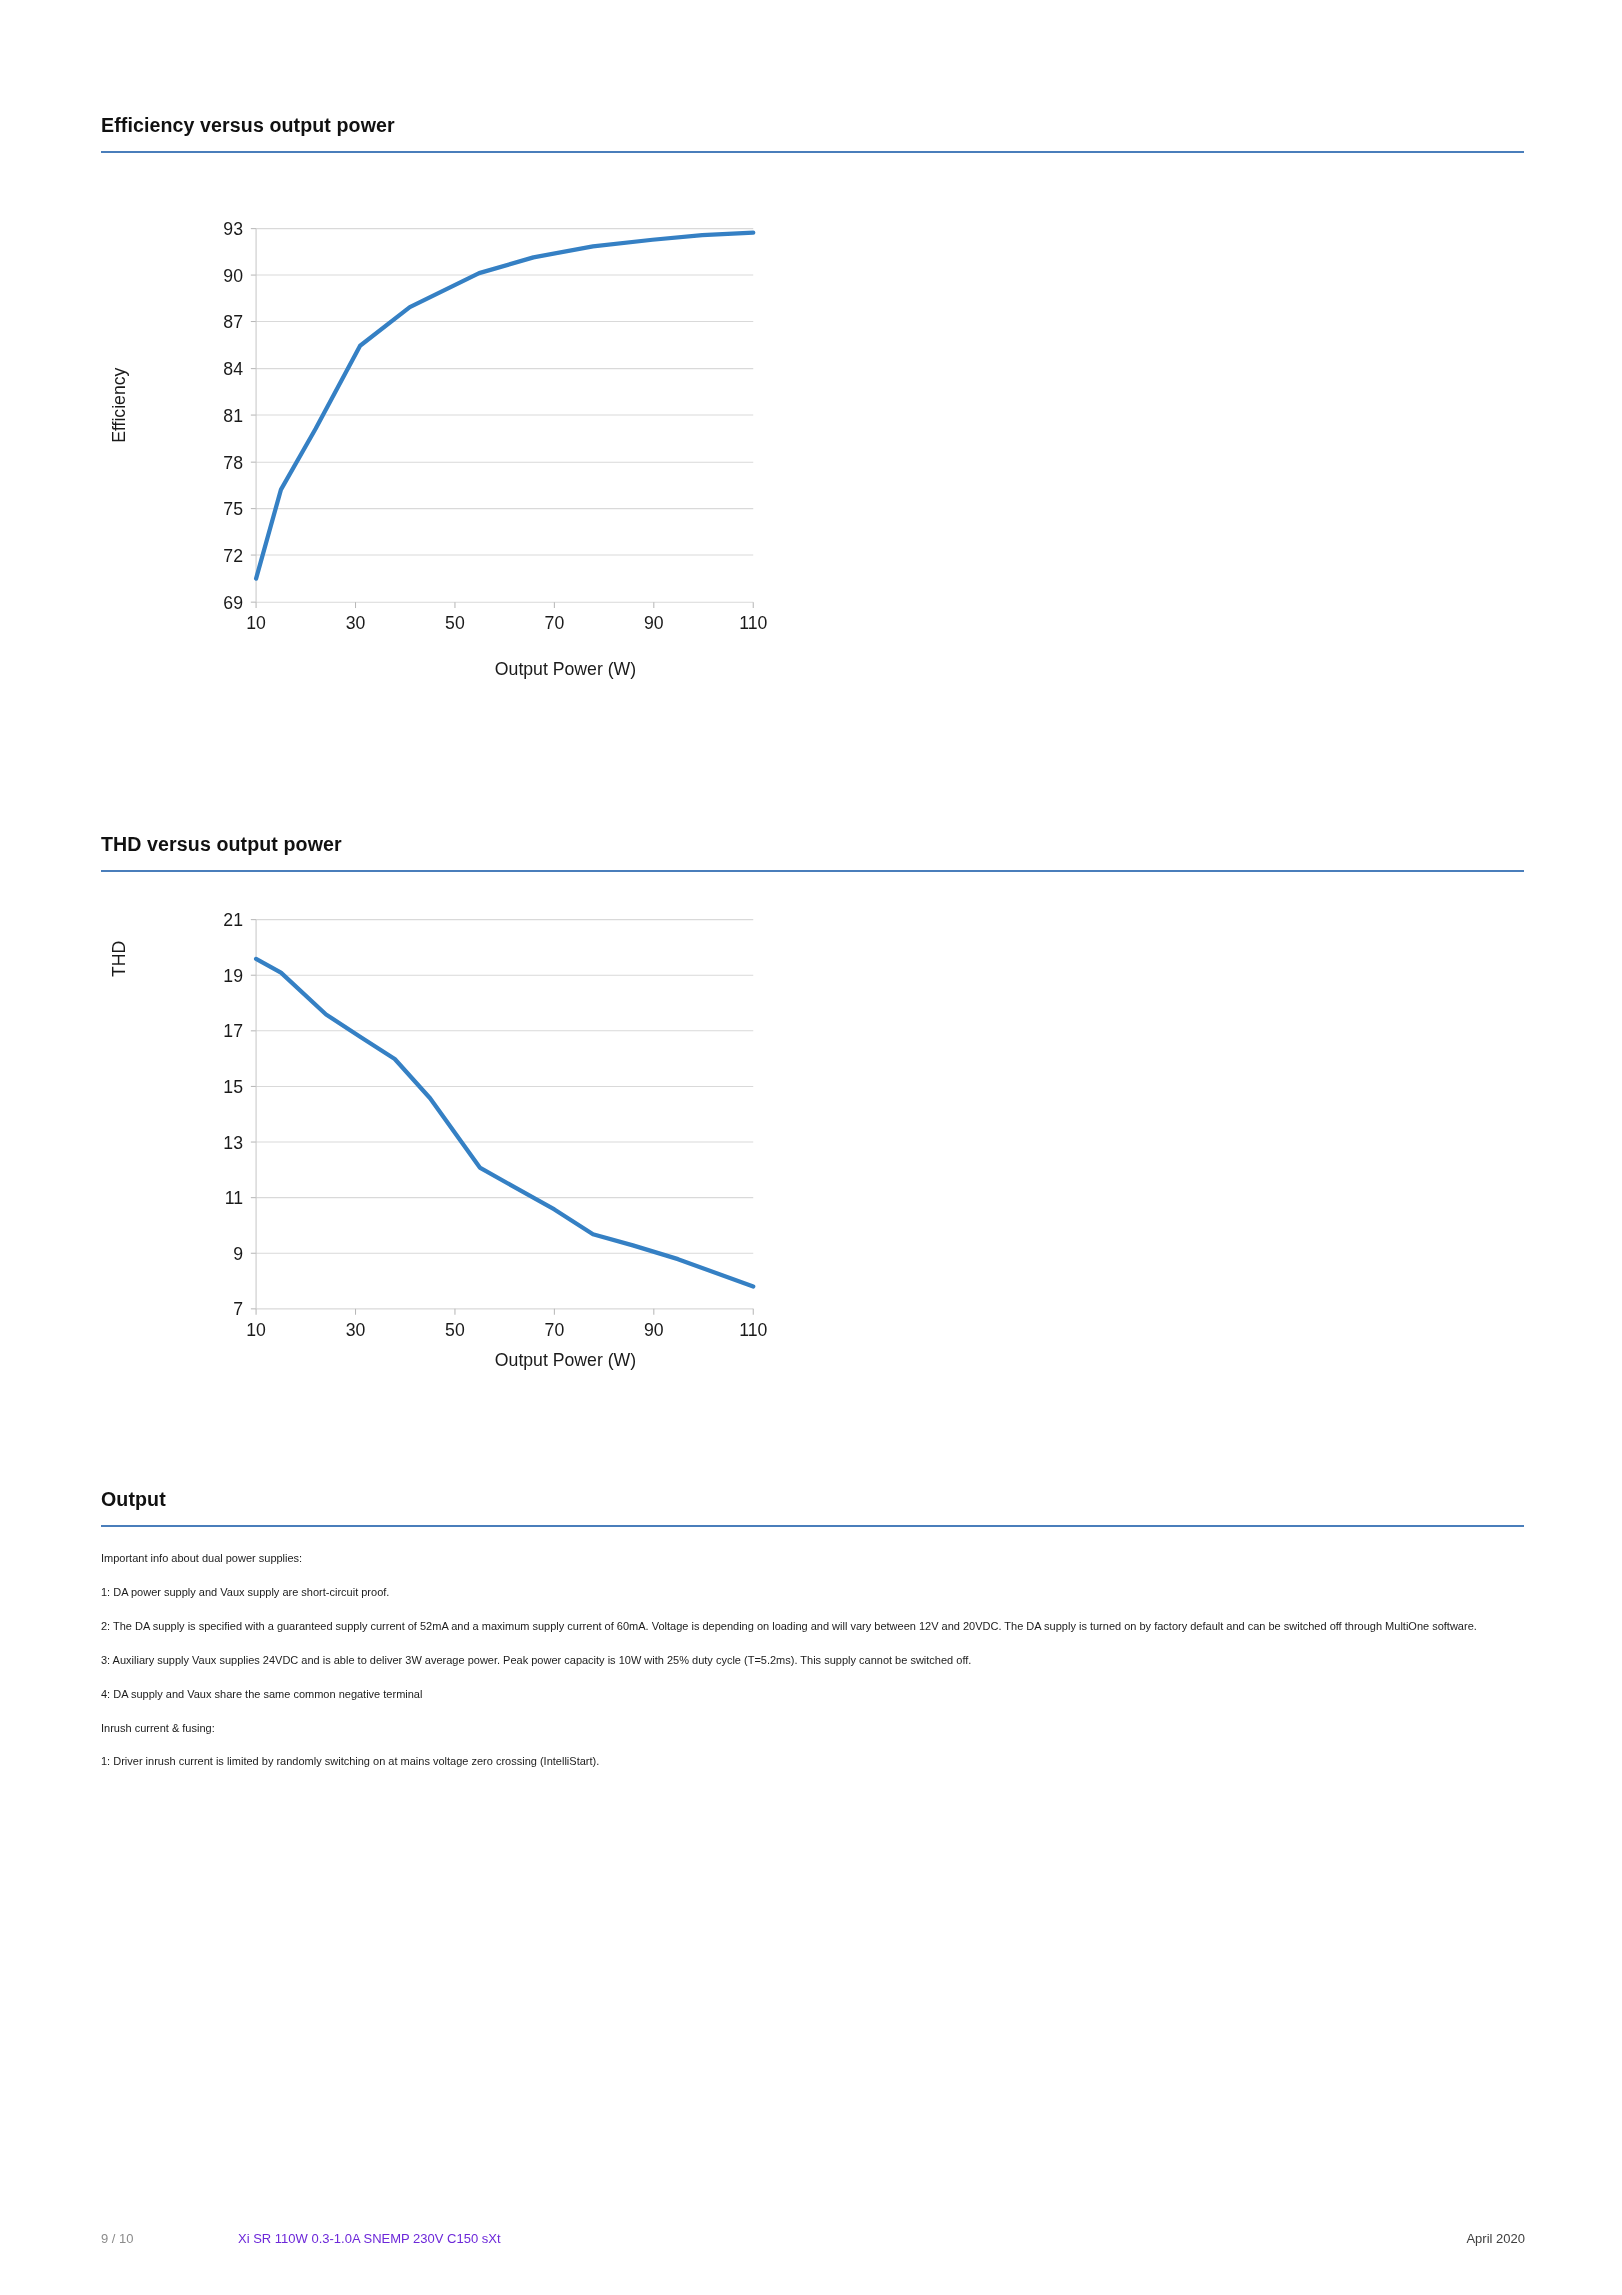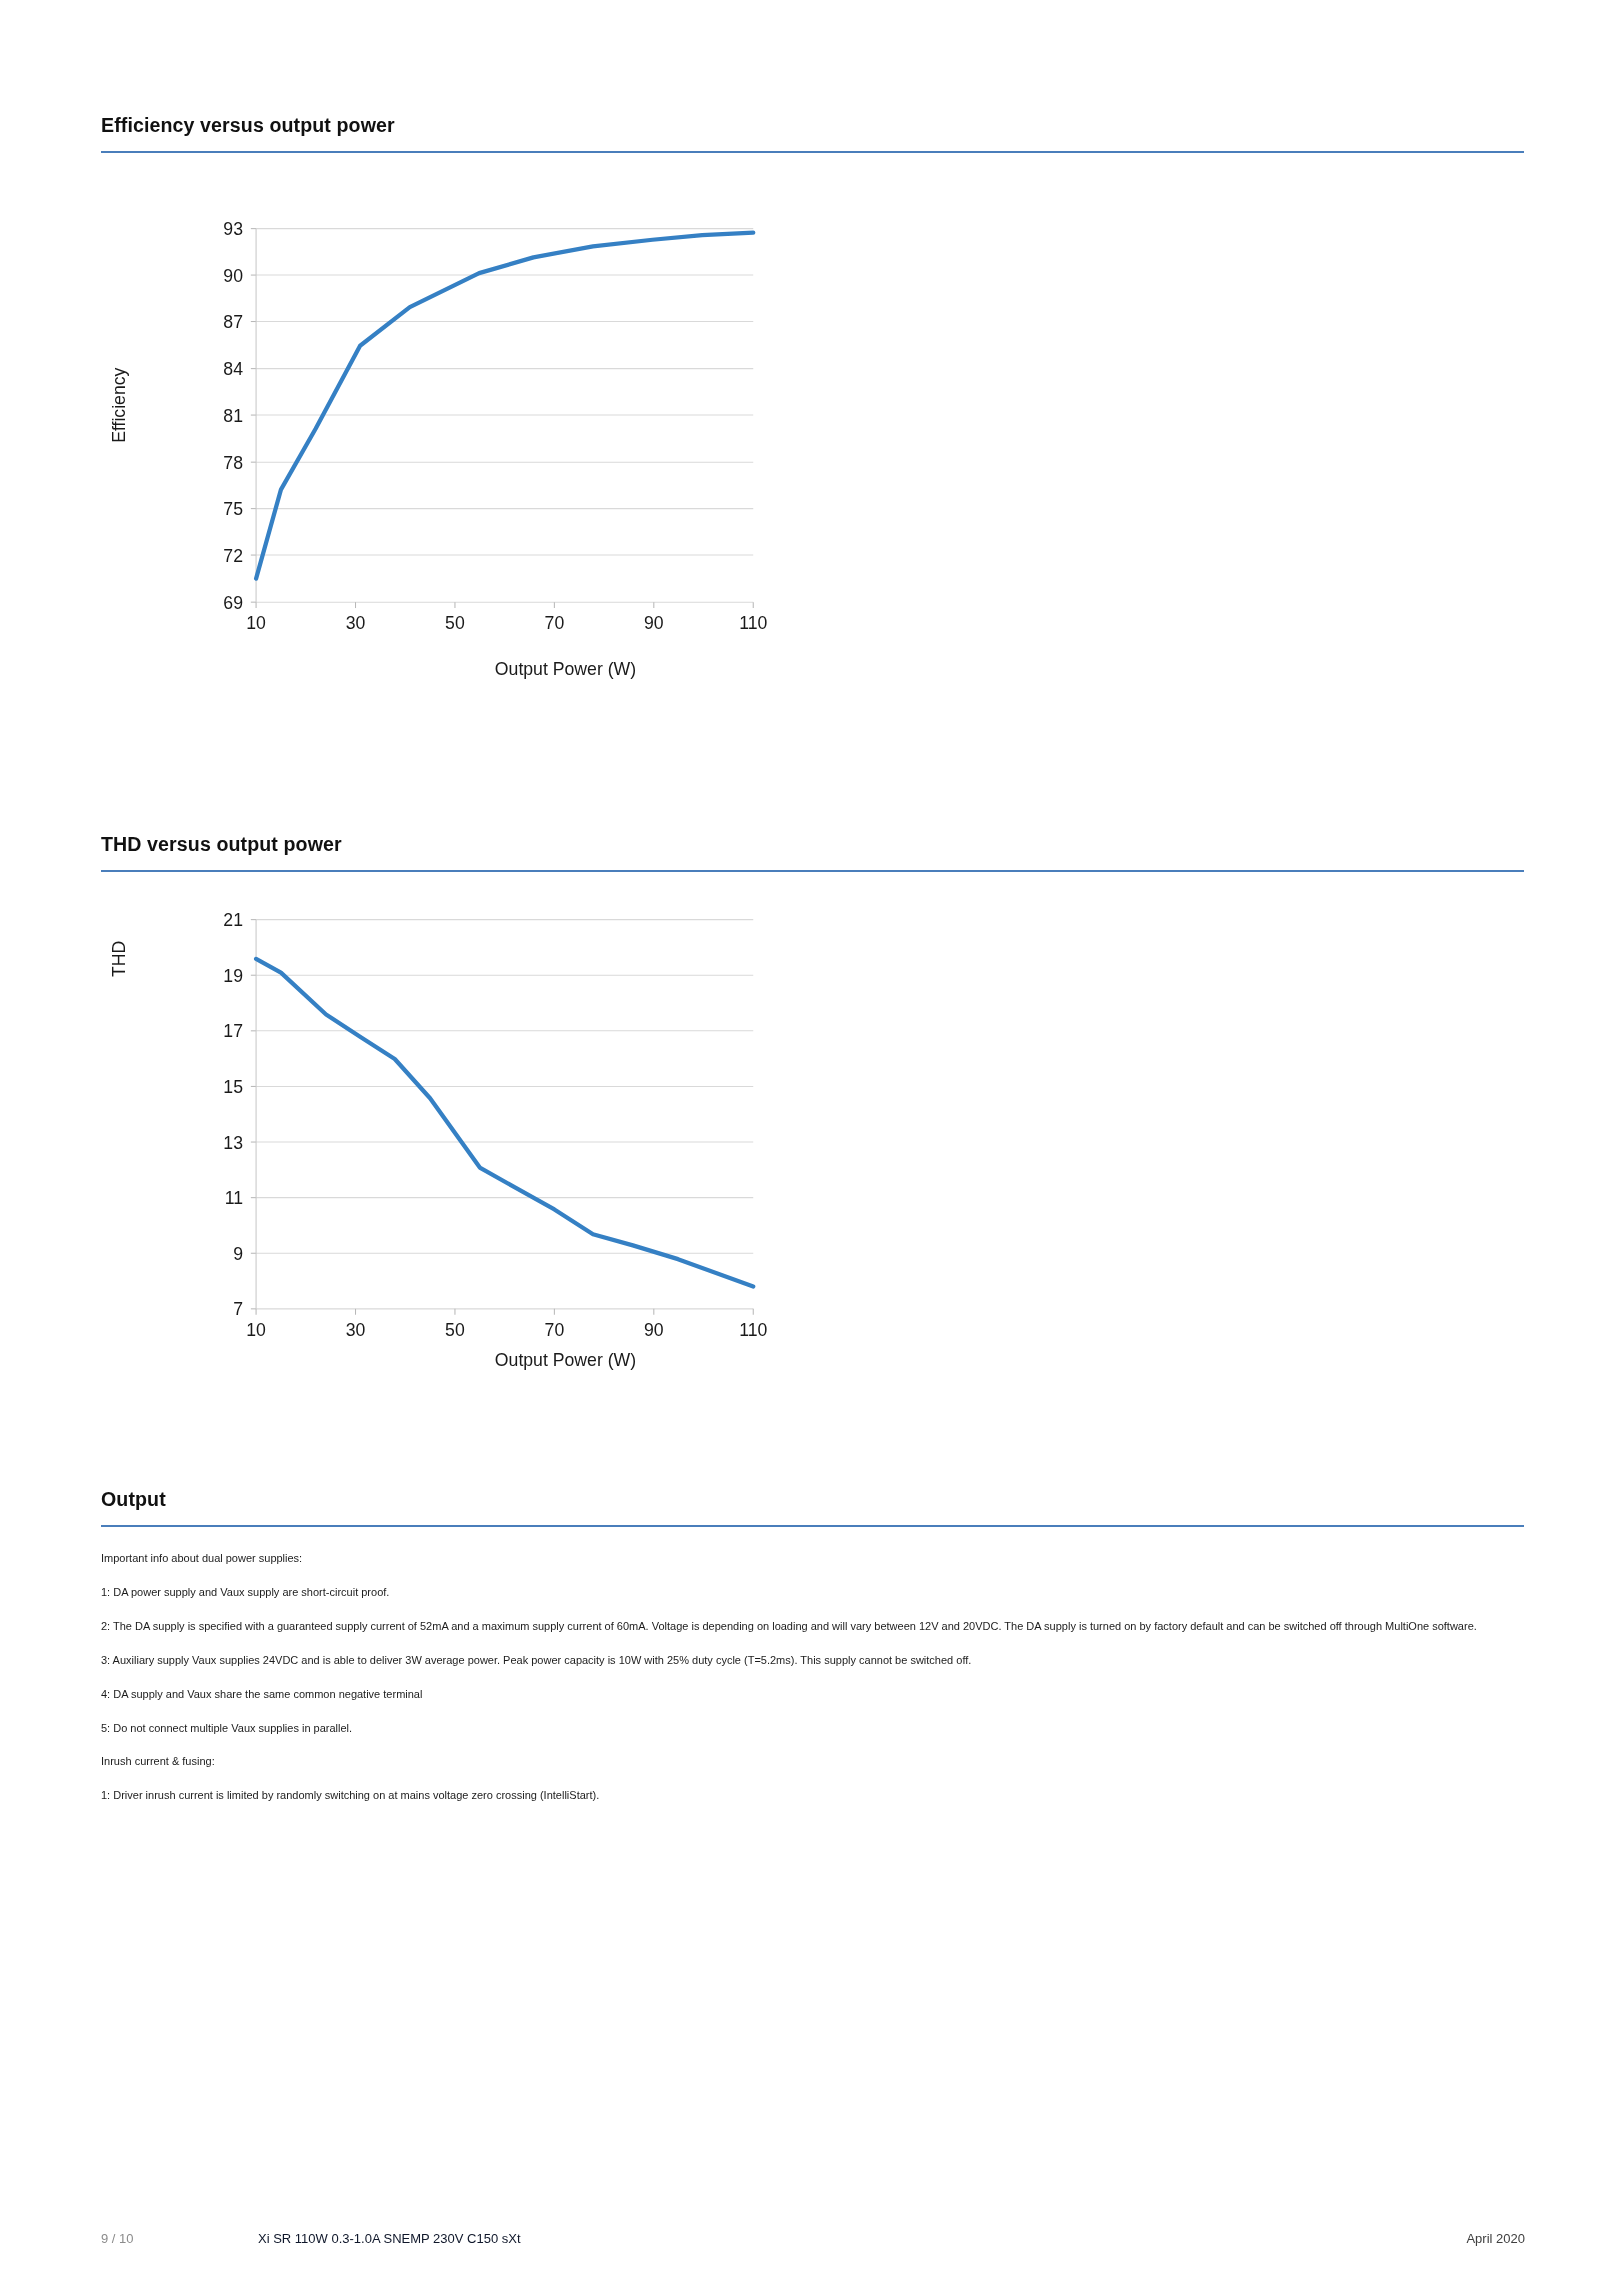--- a/index.html
+++ b/index.html
@@ -73,21 +73,21 @@
     left: 101px;
     right: 98px;
     top: 2228px;
     height: 21px;
     display: flex;
     align-items: center;
     font-size: 13px;
     color: #8c8c8c;
   }
   .footer-page { width: 137px; flex: none; }
-  .footer-doc { flex: 1 1 auto; color: #0f172a; margin-left: 20px; }
+  .footer-doc { flex: 1 1 auto; color: #6d28d9; }
   .footer-date { flex: none; color: #404040; text-align: right; }
 </style>
 </head>
 <body>
 
 <div class="page">
 
   <div class="section" style="top:115px;">
     <div class="section-title">Efficiency versus output power</div>
     <div class="section-rule"></div>
@@ -233,21 +233,20 @@
     <div class="section-title">Output</div>
     <div class="section-rule"></div>
   </div>
 
   <div class="notes-body">
     <p class="note-line">Important info about dual power supplies:</p>
     <p class="note-line">1: DA power supply and Vaux supply are short-circuit proof.</p>
     <p class="note-line">2: The DA supply is specified with a guaranteed supply current of 52mA and a maximum supply current of 60mA. Voltage is depending on loading and will vary between 12V and 20VDC. The DA supply is turned on by factory default and can be switched off through MultiOne software.</p>
     <p class="note-line">3: Auxiliary supply Vaux supplies 24VDC and is able to deliver 3W average power. Peak power capacity is 10W with 25% duty cycle (T=5.2ms). This supply cannot be switched off.</p>
     <p class="note-line">4: DA supply and Vaux share the same common negative terminal</p>
-    <p class="note-line">5: Do not connect multiple Vaux supplies in parallel.</p>
     <p class="note-line">Inrush current &amp; fusing:</p>
     <p class="note-line">1: Driver inrush current is limited by randomly switching on at mains voltage zero crossing (IntelliStart).</p>
   </div>
 
   <div class="footer">
     <span class="footer-page">9 / 10</span>
     <span class="footer-doc">Xi SR 110W 0.3-1.0A SNEMP 230V C150 sXt</span>
     <span class="footer-date">April 2020</span>
   </div>
 

